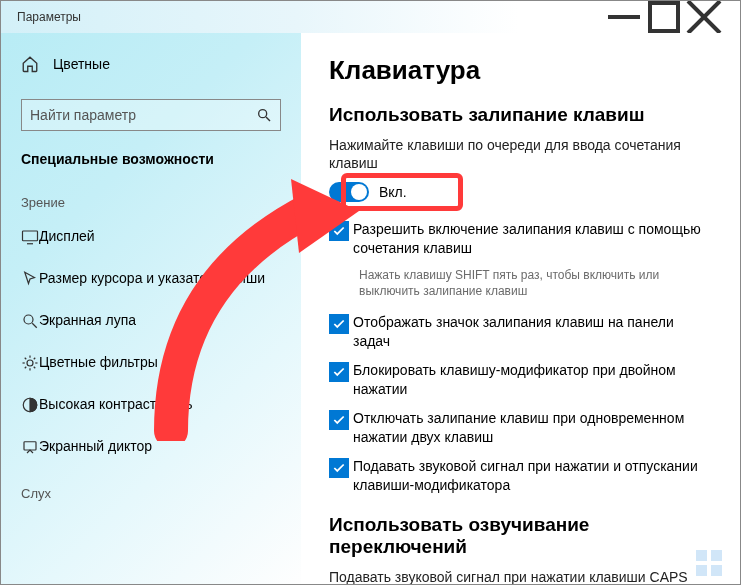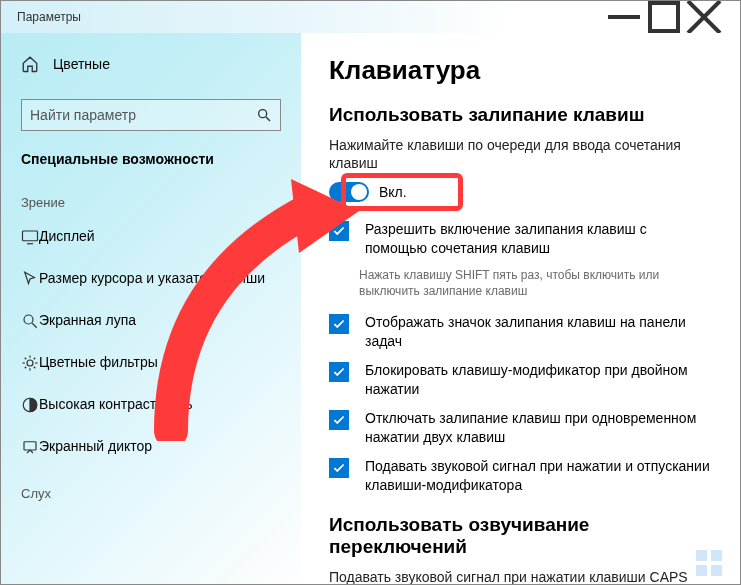--- a/index.html
+++ b/index.html
@@ -91,21 +91,21 @@
     width: 40px; height: 20px;
     background: #0078d4;
     border-radius: 10px;
     position: relative;
   }
   .toggle .knob {
     position: absolute; right: 2px; top: 2px;
     width: 16px; height: 16px; border-radius: 50%;
     background: #fff;
   }
-  .check-row { display: flex; align-items: flex-start; gap: 16px; margin: 10px 0; }
+  .check-row { display: flex; align-items: flex-start; gap: 4px; margin: 10px 0; }
   .checkbox {
     width: 20px; height: 20px;
     background: #0078d4;
     display: flex; align-items: center; justify-content: center;
     flex-shrink: 0;
     margin-top: 1px;
   }
   .checkbox svg { width: 14px; height: 14px; color: #fff; }
   .check-row .lbl { font-size: 14px; line-height: 1.35; }
   .hint { color: #6b6b6b; font-size: 12px; margin: 2px 0 14px 30px; line-height:1.3;}

